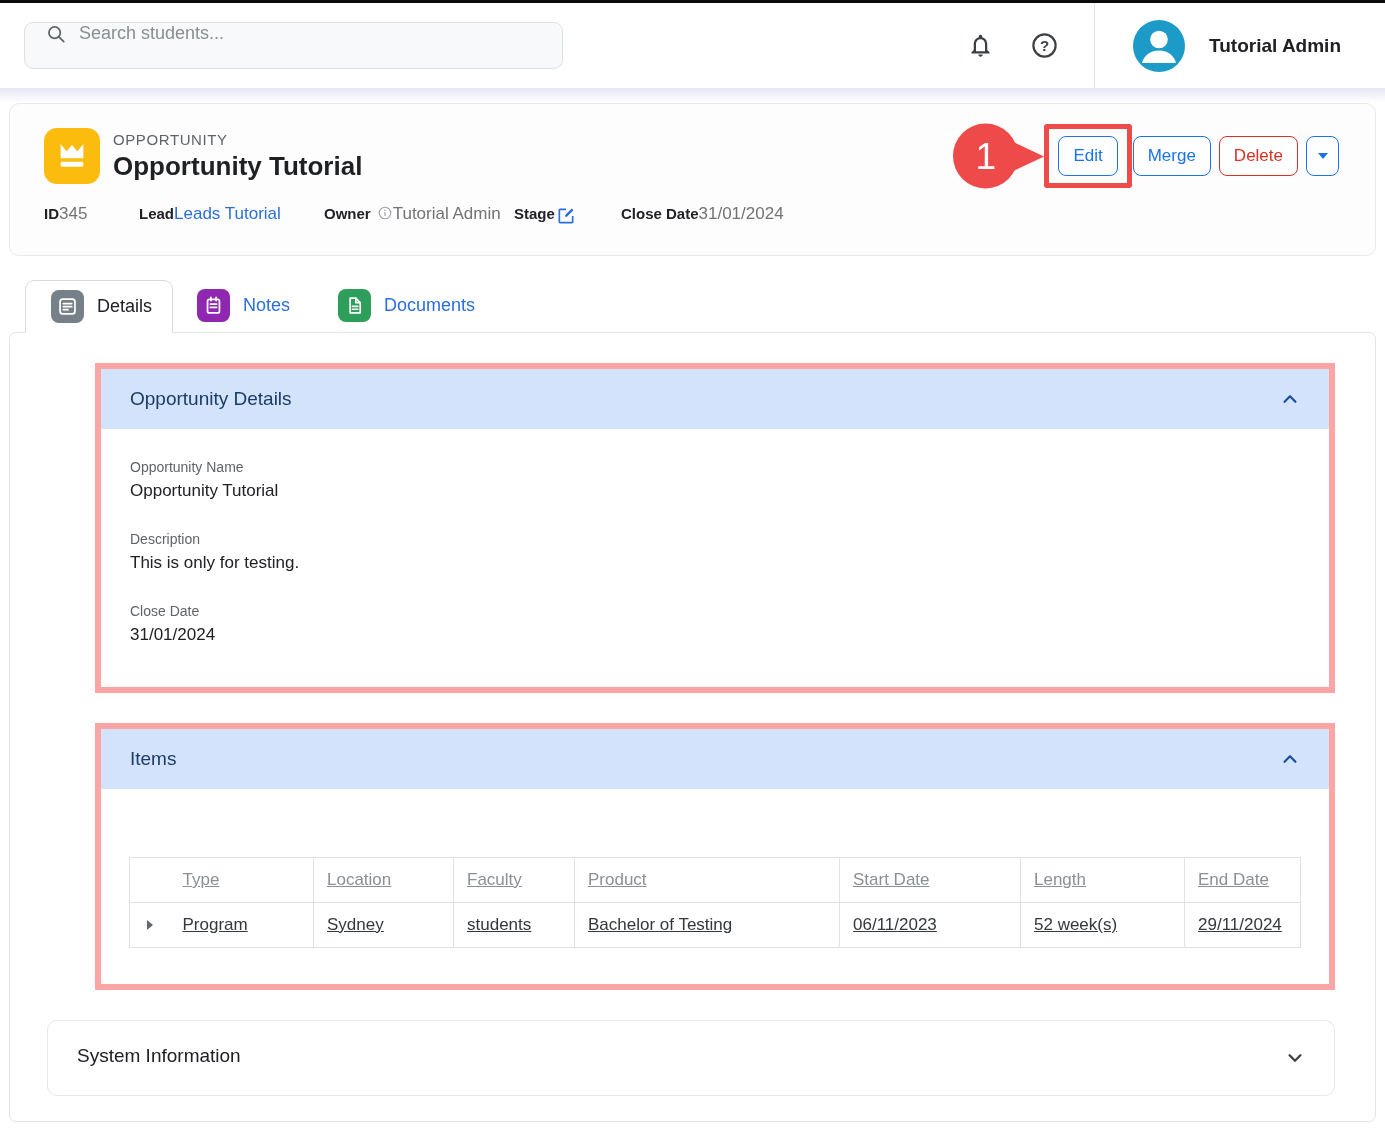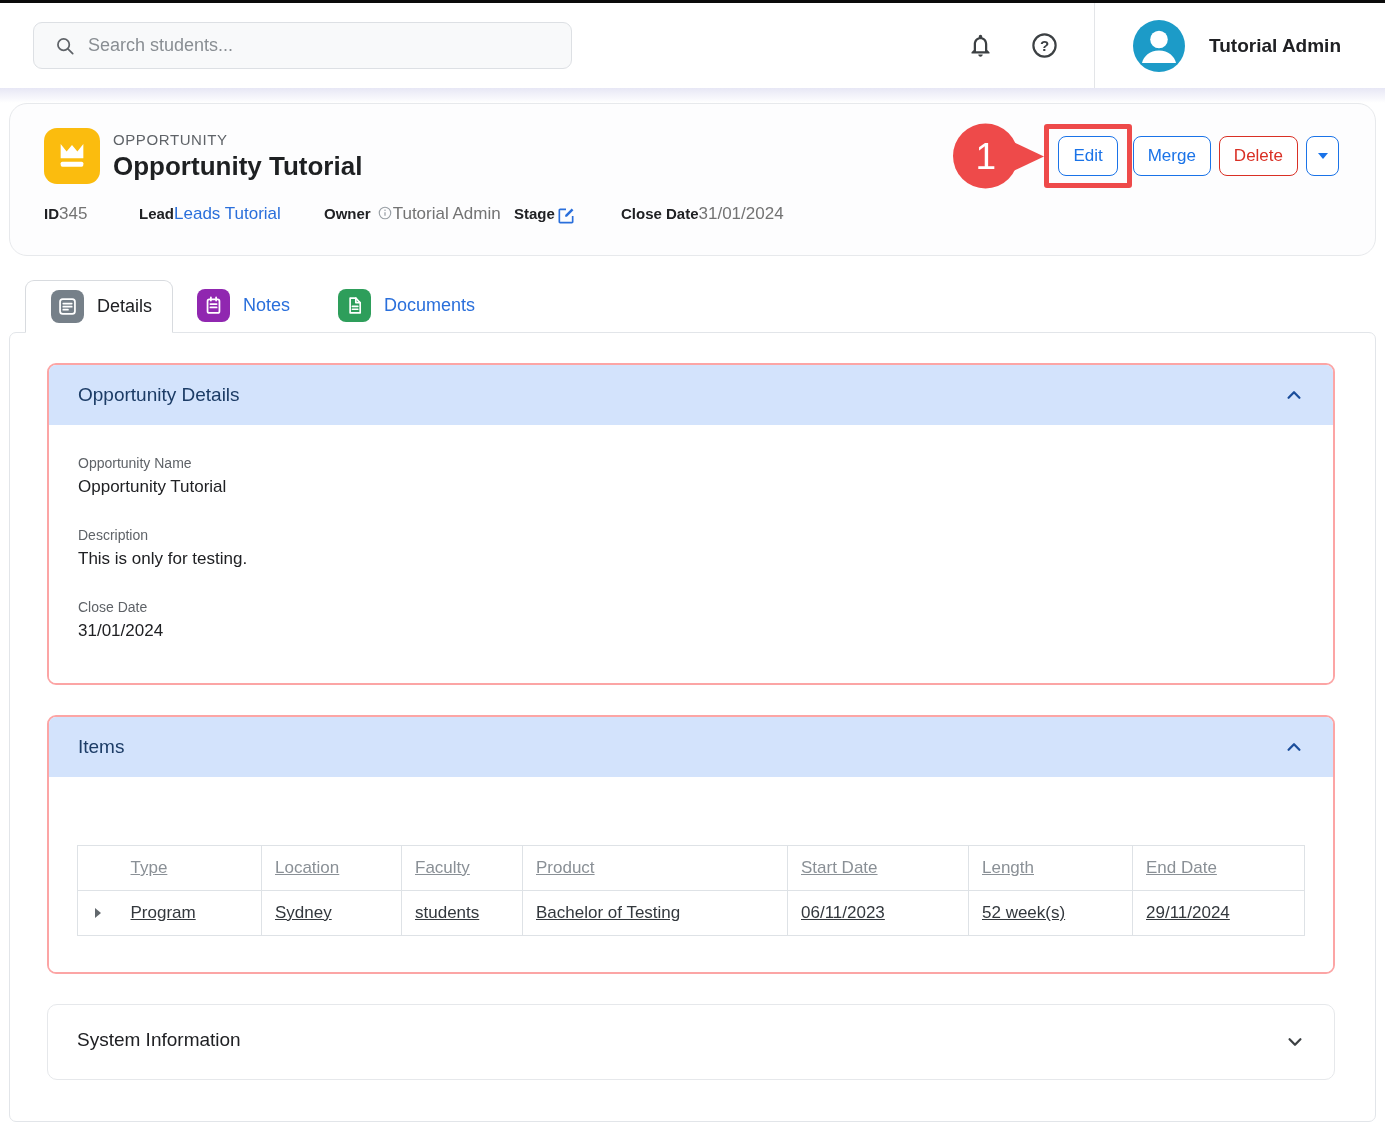--- a/index.html
+++ b/index.html
@@ -4,38 +4,38 @@
 <style>
   * { margin:0; padding:0; box-sizing:border-box; }
   html,body { width:1385px; height:1143px; overflow:hidden; background:#fff;
     font-family:"Liberation Sans","DejaVu Sans",sans-serif; color:#202124; }
 
   
   .top-strip { height:3px; background:#0b0b0b; }
 
   
   .topbar { height:85px; background:#fff; display:flex; align-items:center; position:relative; z-index:5; }
-  .search-box { margin-left:33px; width:539px; height:47px; background:#f8f9fa;
-    border:1px solid #dde0e4; border-radius:9px; display:flex; align-items:center; padding:7px 14px; }
+  .search-box { margin-left:24px; width:539px; height:47px; background:#f8f9fa;
+    border:1px solid #dde0e4; border-radius:9px; display:flex; align-items:flex-start; padding:0 14px; }
   .search-box svg { flex:0 0 auto; margin:0 12px 0 6px; }
   .search-box input { border:none; outline:none; background:transparent; font-size:18px;
     color:#3c4043; width:100%; font-family:inherit; }
   .search-box input::placeholder { color:#898e93; }
   .topbar-spacer { flex:1; }
   .icon-btn { background:none; border:none; cursor:pointer; display:flex; align-items:center;
     justify-content:center; width:44px; height:44px; }
   .icon-bell { margin-right:20px; }
   .icon-help { margin-right:28px; }
   .topbar-divider { width:1px; align-self:stretch; background:#e3e5e8; }
   .user-chip { display:flex; align-items:center; gap:24px; padding:0 44px 0 38px; }
   .user-name { font-size:19px; font-weight:bold; color:#202124; white-space:nowrap; }
   .topbar-shadow { height:15px; background:linear-gradient(#e7e7f5,rgba(255,255,255,0)); }
 
   
-  .header-card { margin:0 9px; border:1px solid #e7e9ec; border-radius:18px; background:#fdfdfe; }
+  .header-card { margin:0 9px; border:1px solid #e7e9ec; border-radius:10px; background:#fdfdfe; }
   .header-top { display:flex; align-items:center; padding:20px 36px 6px 34px; }
   .crown-badge { width:56px; height:56px; border-radius:13px; background:#fbbc0e;
     display:flex; align-items:center; justify-content:center; flex:0 0 auto; }
   .header-titles { margin-left:13px; }
   .entity-label { font-size:15px; color:#5f6368; letter-spacing:.6px; margin-bottom:3px; }
   .page-title { font-size:26px; font-weight:bold; color:#1e2022; }
   .header-actions { margin-left:auto; display:flex; align-items:center; gap:8px; }
   .btn { height:40px; padding:4px 14px; background:#fff; border-radius:8px; font-size:17px;
     font-family:inherit; cursor:pointer; }
   .btn-blue { border:1px solid #1a73e8; color:#1a73e8; }
@@ -76,21 +76,21 @@
     justify-content:center; flex:0 0 auto; }
   .tab-icon.gray { background:#768089; } .tab-icon.purple { background:#9027b0; }
   .tab-icon.green { background:#2e9e5b; }
   .tab-label { font-size:18px; color:#2a6fdb; }
   .tab.active .tab-label { color:#202124; }
 
   
   .main-panel { margin:0 9px; border:1px solid #e2e5e9; border-radius:7px; background:#fff;
     padding:30px 40px 20px 37px; min-height:790px; }
 
-  .section { border:2px solid #fca5a5; border-radius:9px; overflow:hidden; margin-bottom:30px; }
+  .section { border:6px solid #fca5a5; border-radius:0; overflow:hidden; margin-bottom:30px;margin-left:48px; }
   .section-header { display:flex; align-items:center; justify-content:space-between;
     padding:17px 26px 17px 29px; cursor:pointer; }
   .section-header.blue { background:#d3e3fc; }
   .section-title { font-size:19px; color:#1c3c66; }
   .section-body { background:#fff; }
 
   .details-body { padding:30px 30px 42px 29px; }
   .field { margin-bottom:30px; }
   .field:last-child { margin-bottom:0; }
   .field-label { font-size:14px; color:#5f6368; margin-bottom:6px; }

